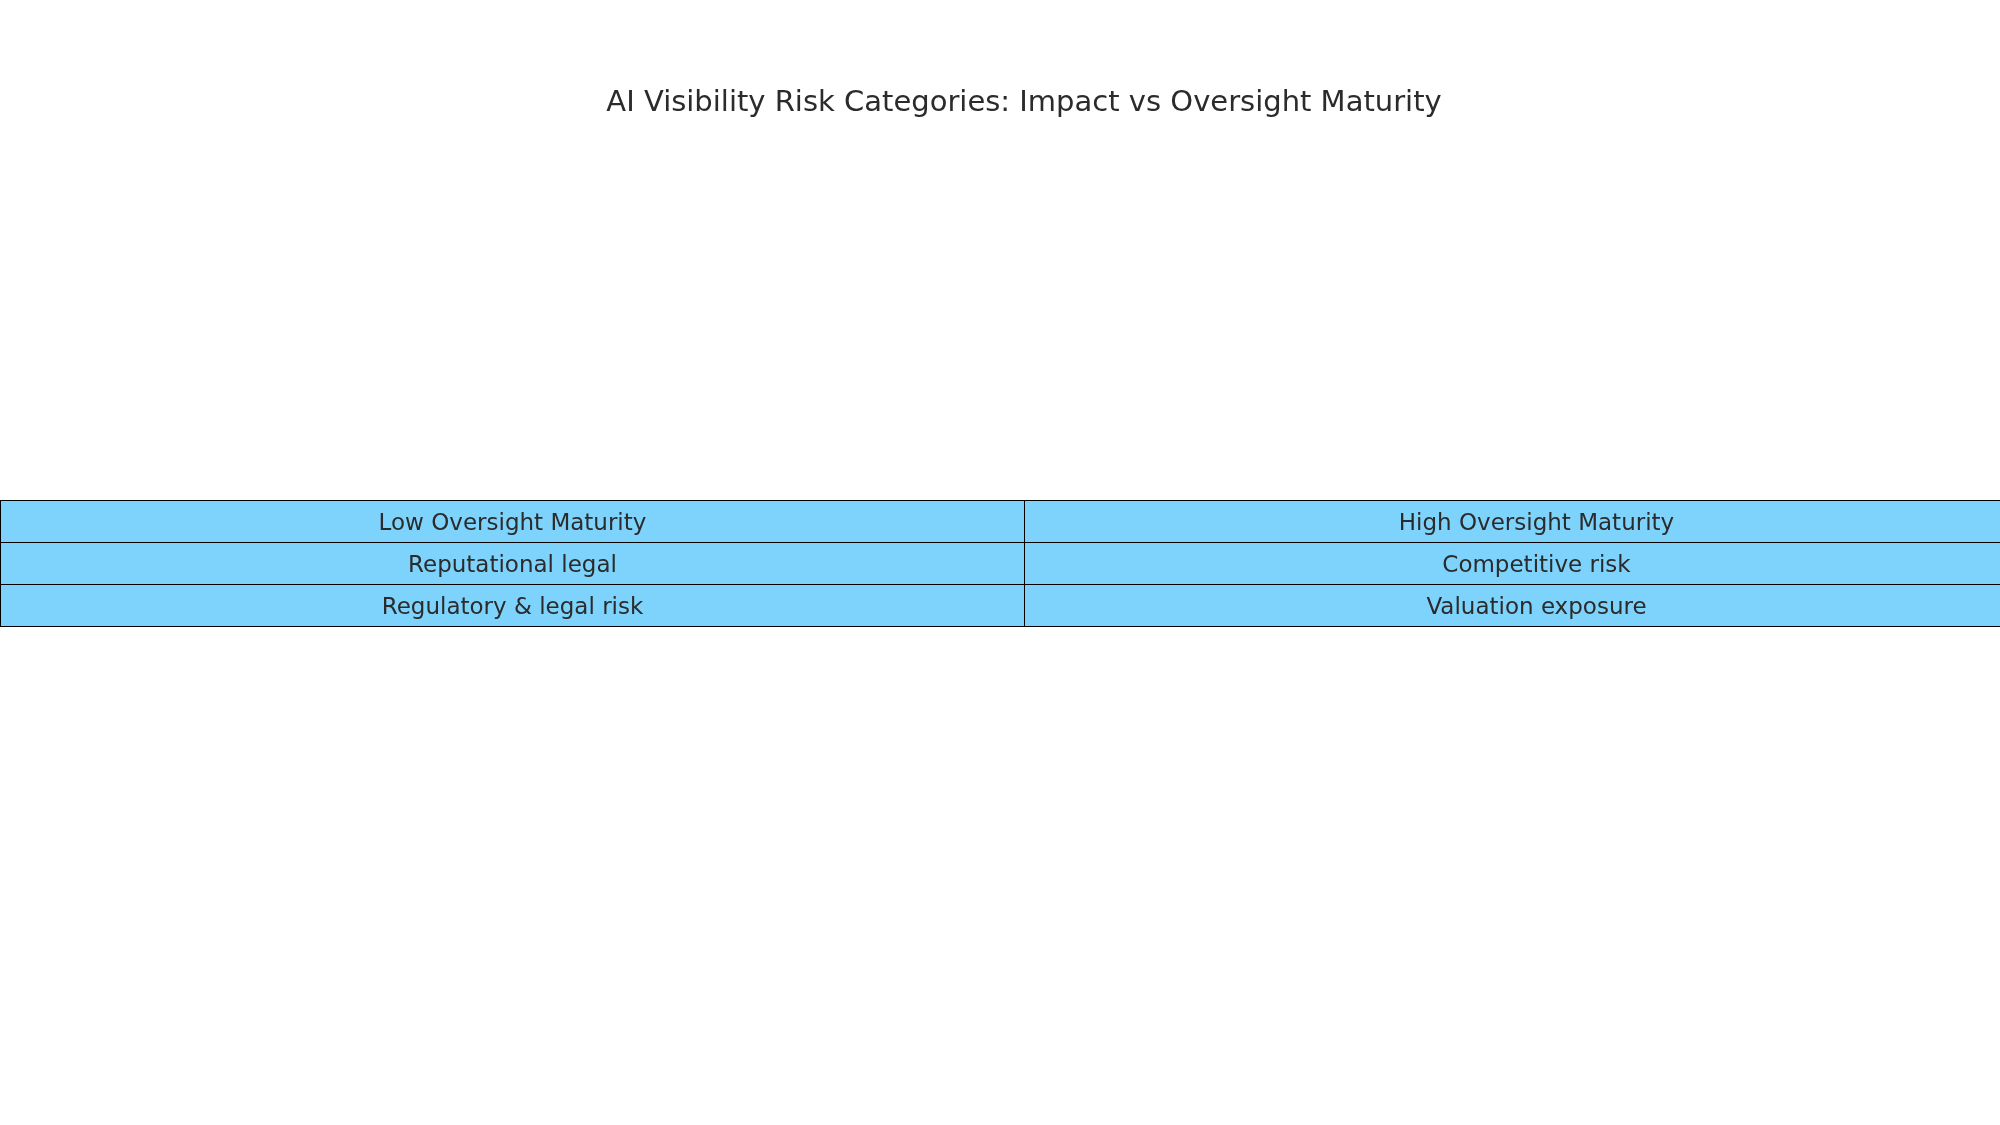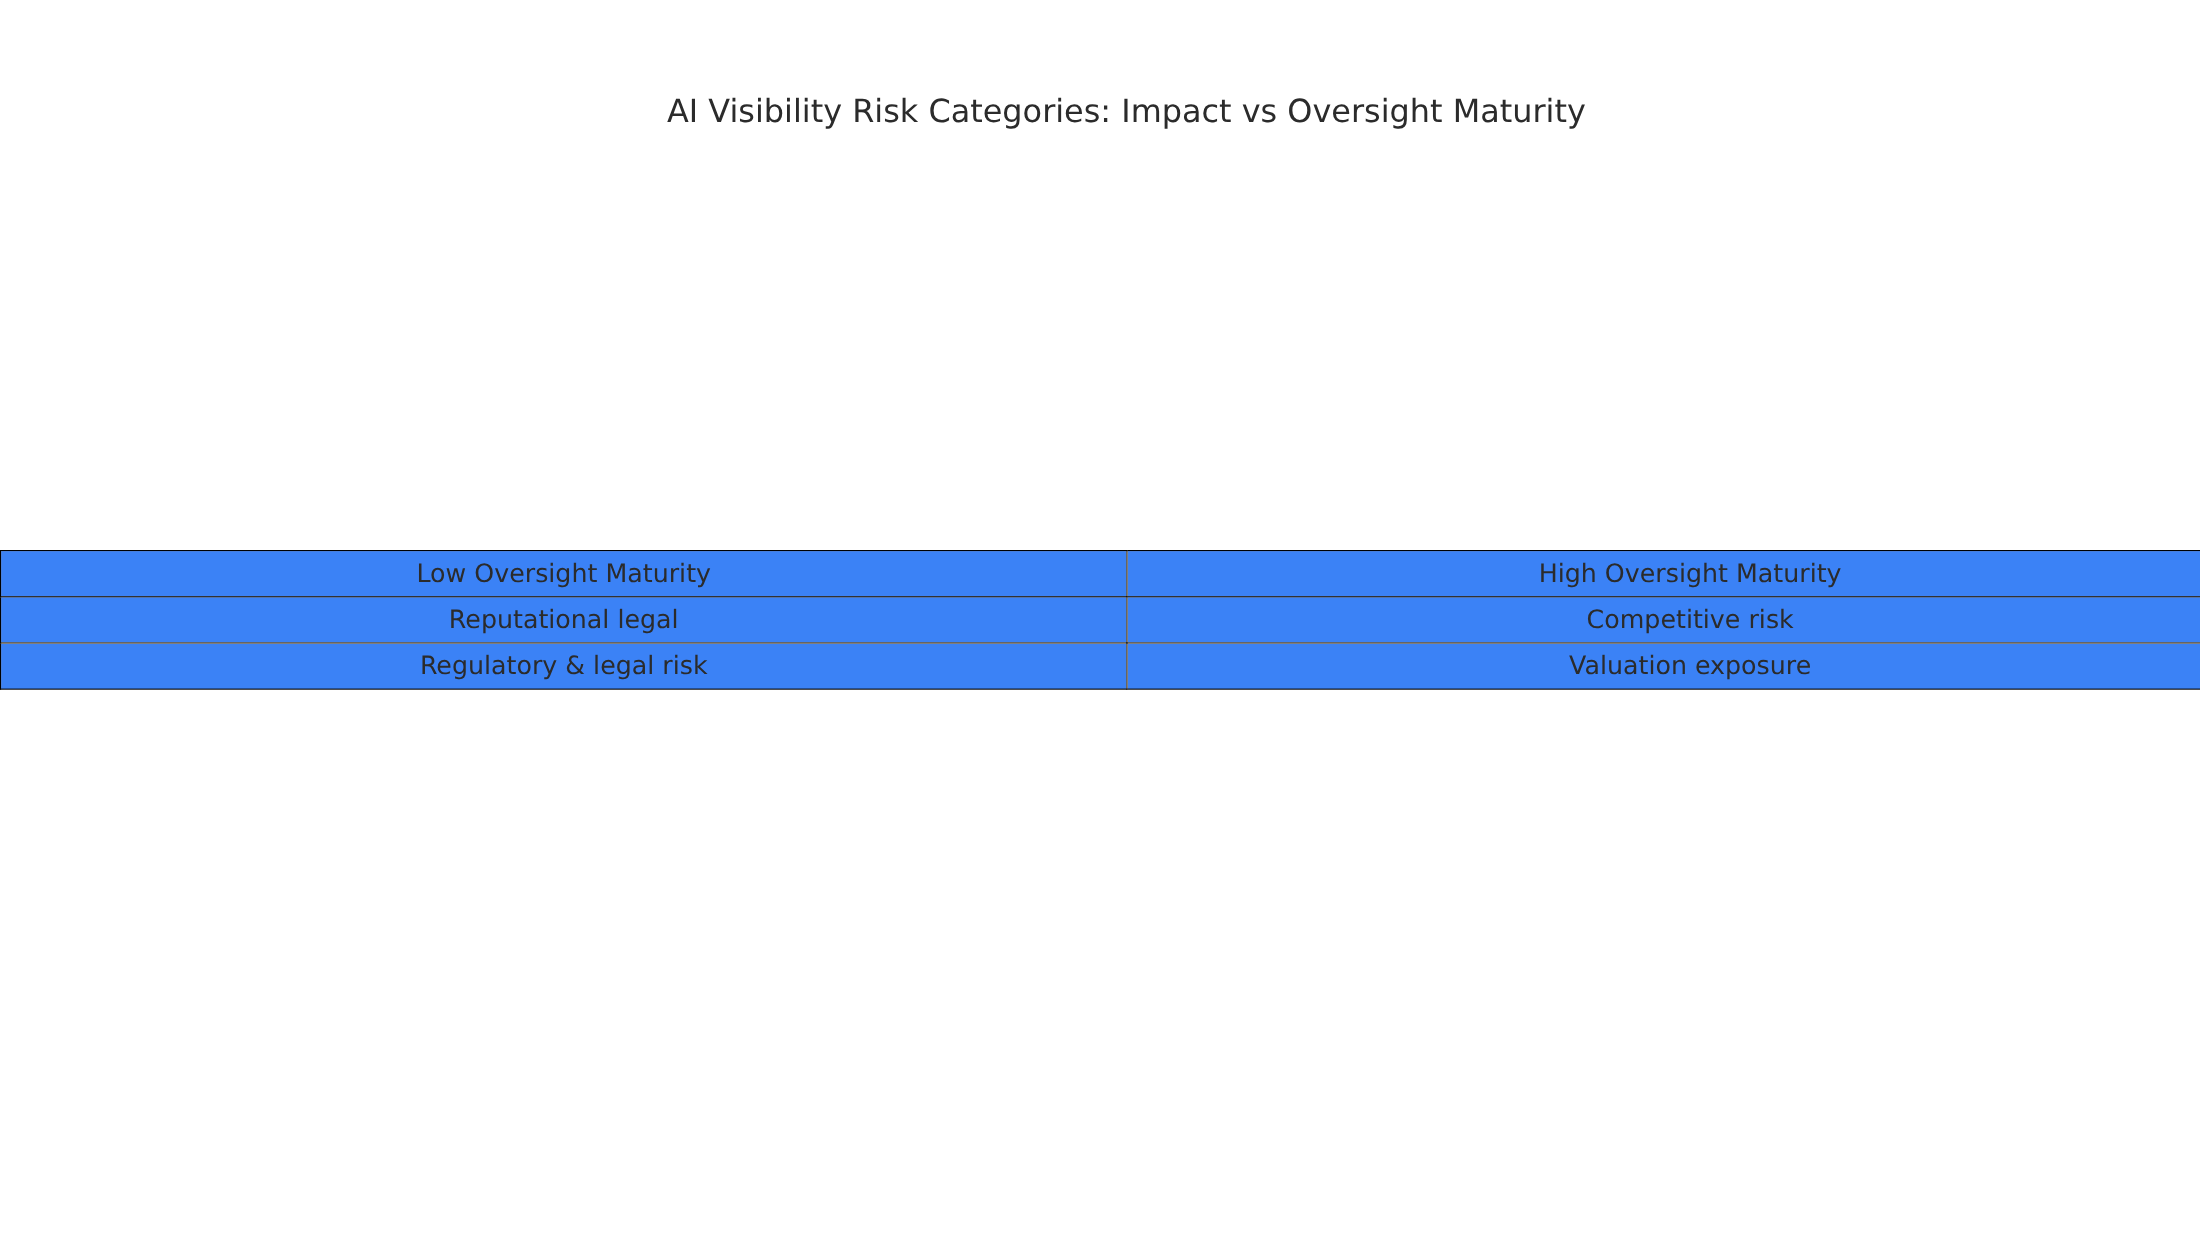--- a/index.html
+++ b/index.html
@@ -43,21 +43,21 @@
     table-layout: fixed;
   }
   .matrix-table td {
     border: 1.6px solid #000000;
     height: 41px;
     text-align: center;
     vertical-align: middle;
     font-size: 23px;
     color: #2b2b2b;
     padding: 0 6px;
-    background: #3b82f6;
+    background: #7dd3fc;
     white-space: nowrap;
     overflow: hidden;
   }
   .matrix-table col.c0 { width: 1024px; }
   .matrix-table col.c1 { width: 1024px; }
 
   .header-row td {
     font-weight: normal;
   }
 </style>

